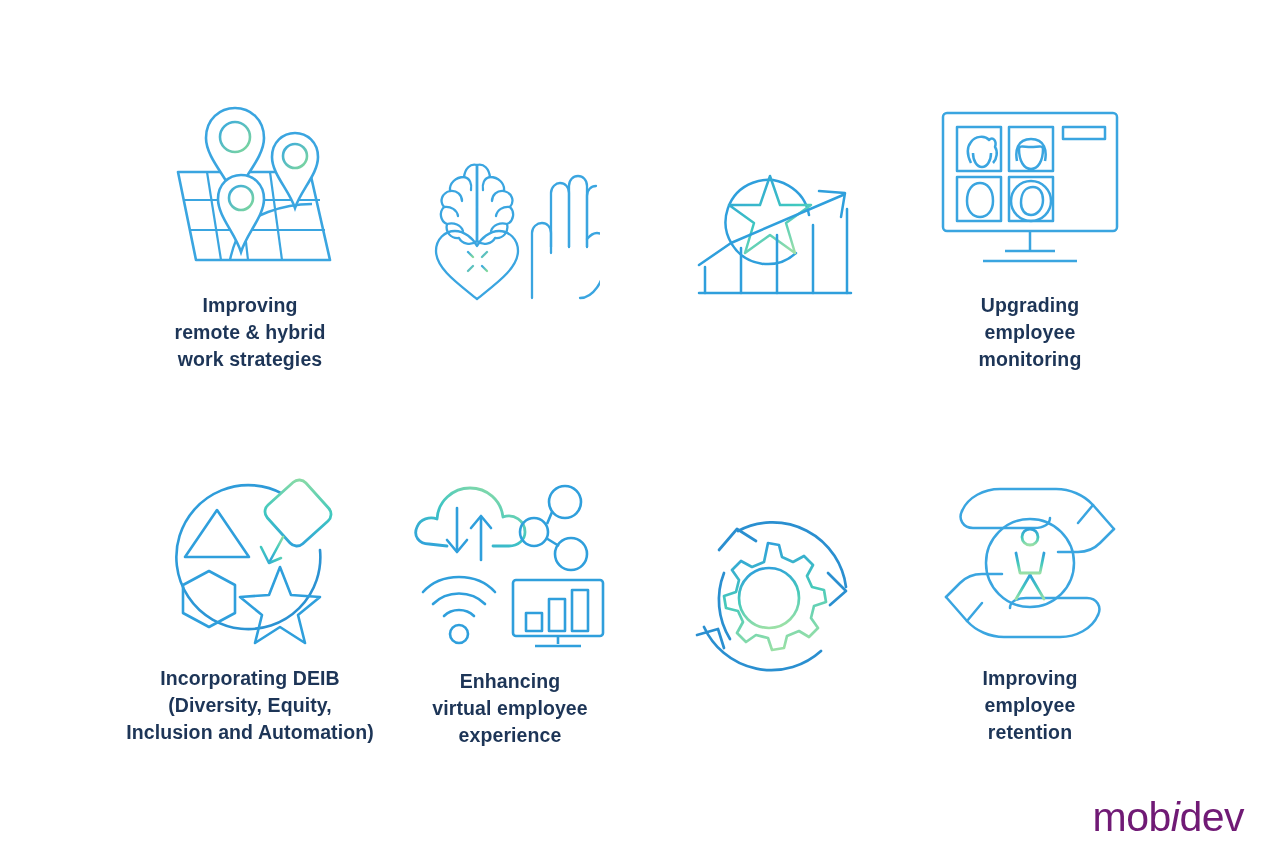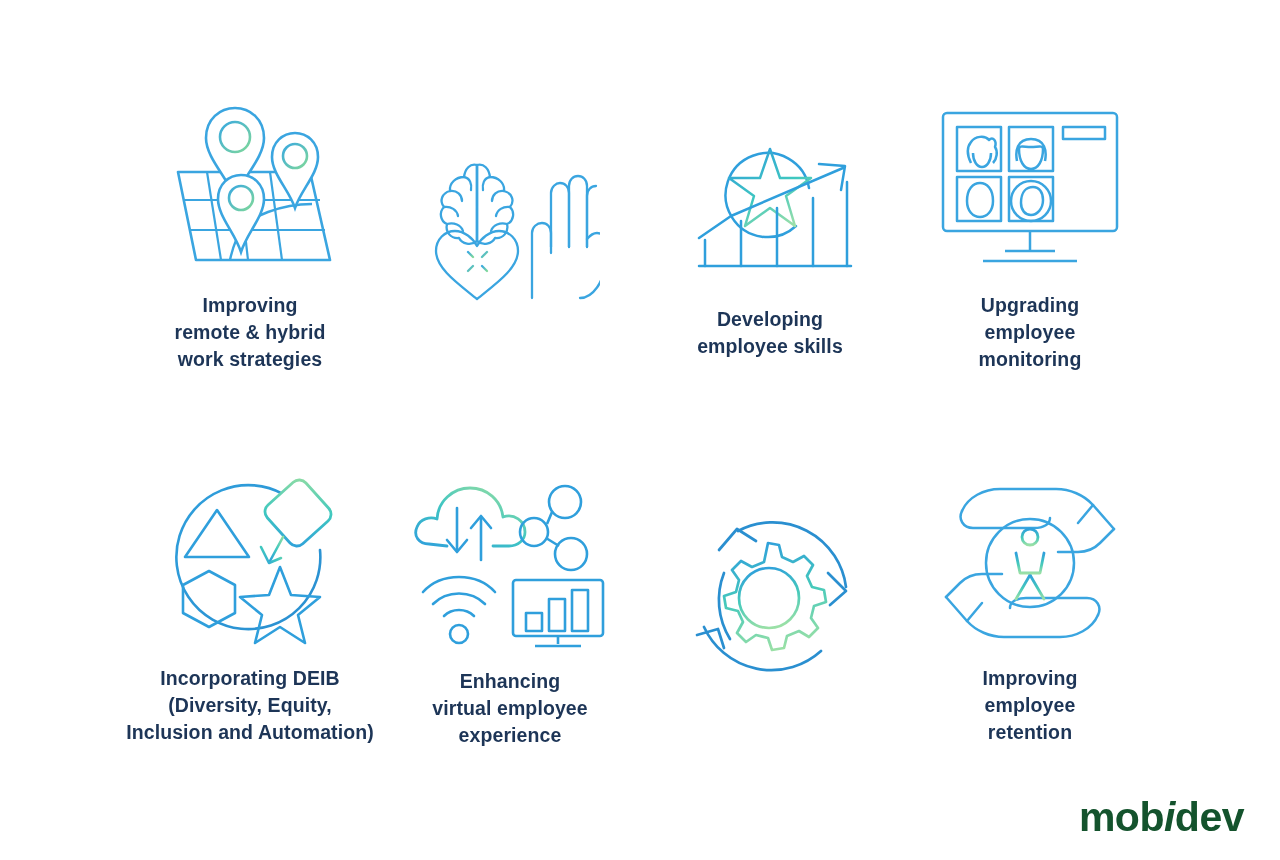--- a/index.html
+++ b/index.html
@@ -67,22 +67,22 @@
   .cell.r2 .icon-wrap { height: 205px; }
 
   .nudge-down-6 { margin-top: 6px; }
 
   .logo {
     position: absolute;
     right: 36px;
     bottom: 22px;
     font-family: "Liberation Sans", sans-serif;
     font-size: 41px;
-    font-weight: 700;
-    color: #14532d;
+    font-weight: 400;
+    color: #701a75;
     letter-spacing: -0.5px;
     line-height: 1;
     user-select: none;
   }
   .logo .i-italic {
     font-style: italic;
     display: inline-block;
   }
 </style>
 </head>
@@ -196,22 +196,20 @@
           <path d="M22 150 L22 124" stroke="#2f9fdc" stroke-width="2.5" stroke-linecap="round"></path>
           <path d="M58 150 L58 105" stroke="#2f9fdc" stroke-width="2.5" stroke-linecap="round"></path>
           <path d="M94 150 L94 92" stroke="#2f9fdc" stroke-width="2.5" stroke-linecap="round"></path>
           <path d="M130 150 L130 82" stroke="#2f9fdc" stroke-width="2.5" stroke-linecap="round"></path>
           <path d="M164 150 L164 66" stroke="#2f9fdc" stroke-width="2.5" stroke-linecap="round"></path>
 
           <path d="M16 122 L48 100 L160 52" stroke="#2f9fdc" stroke-width="2.5" fill="none" stroke-linecap="round" stroke-linejoin="round"></path>
           <path d="M136 48 L162 50 L158 74" stroke="#2f9fdc" stroke-width="2.5" fill="none" stroke-linecap="round" stroke-linejoin="round"></path>
         </svg>
       </div>
-      <div class="caption">Developing
-employee skills</div>
     </div>
 
     <div class="cell r1">
       <div class="icon-wrap">
         <svg width="190" height="165" viewBox="0 0 190 165" fill="none">
           <defs>
             <linearGradient id="g-line" x1="0" y1="0" x2="1" y2="0">
               <stop offset="0" stop-color="#2f9fdc"></stop>
               <stop offset="1" stop-color="#4fd0c0"></stop>
             </linearGradient>

